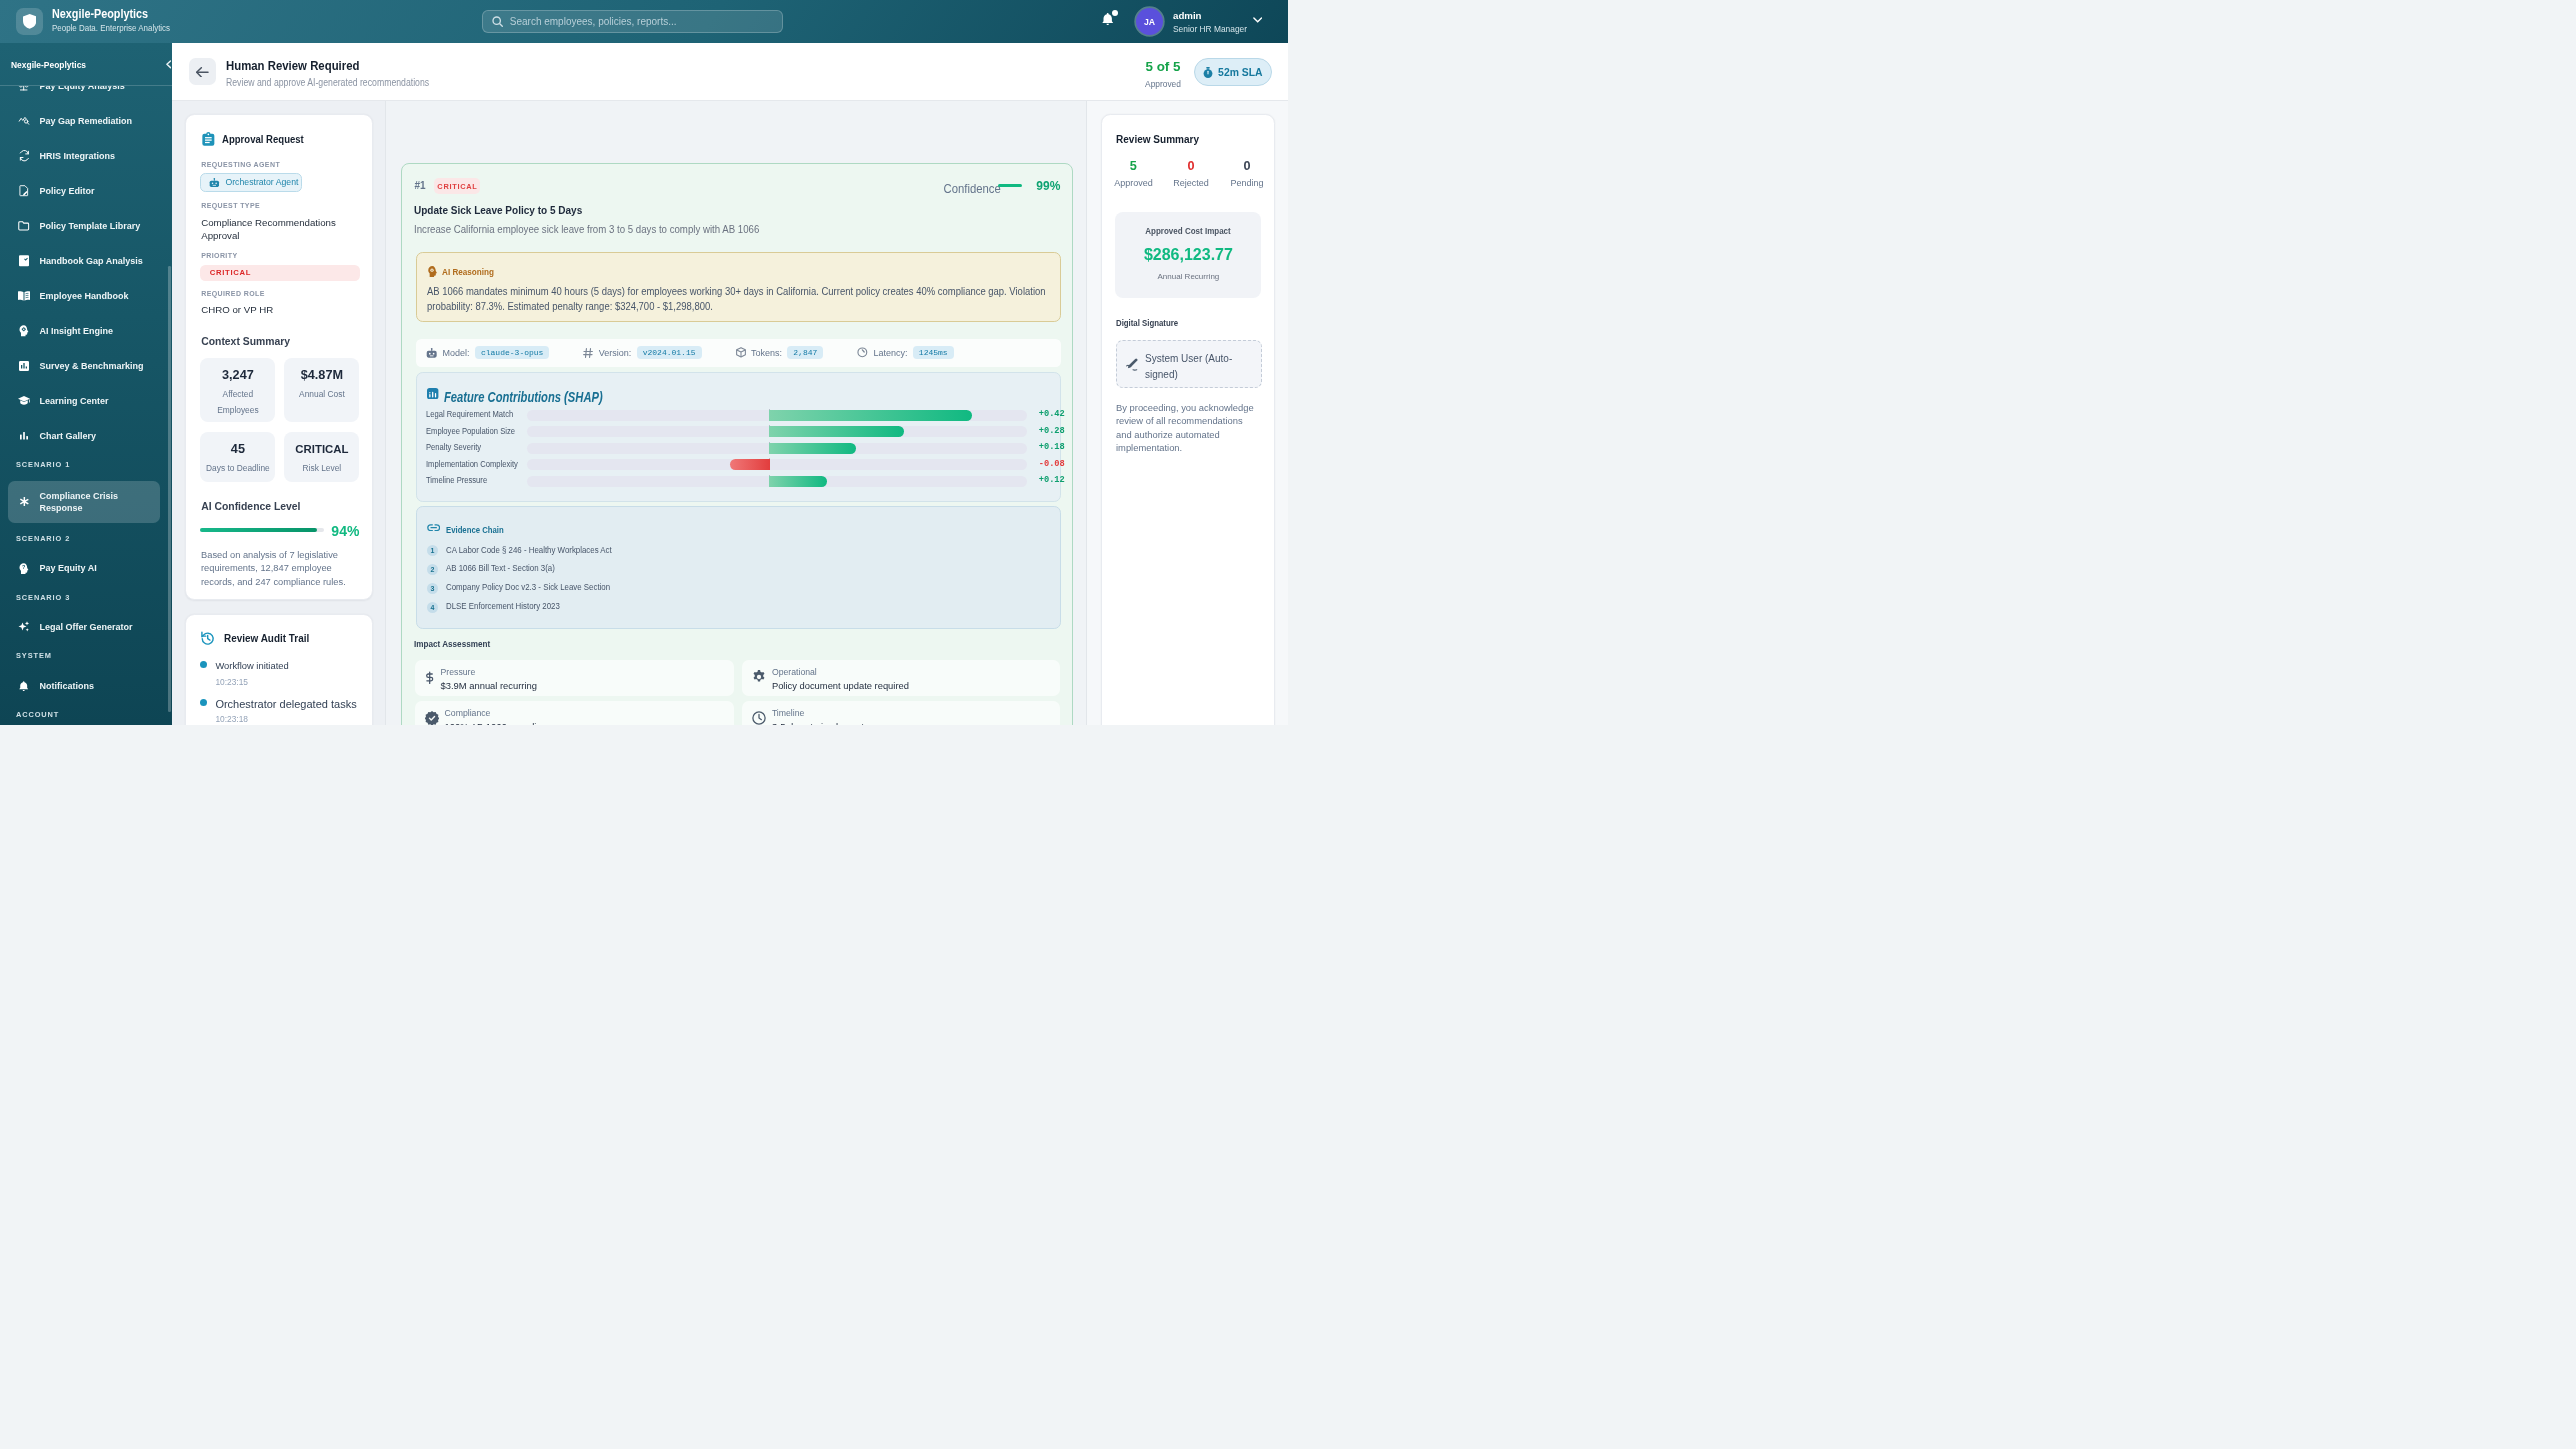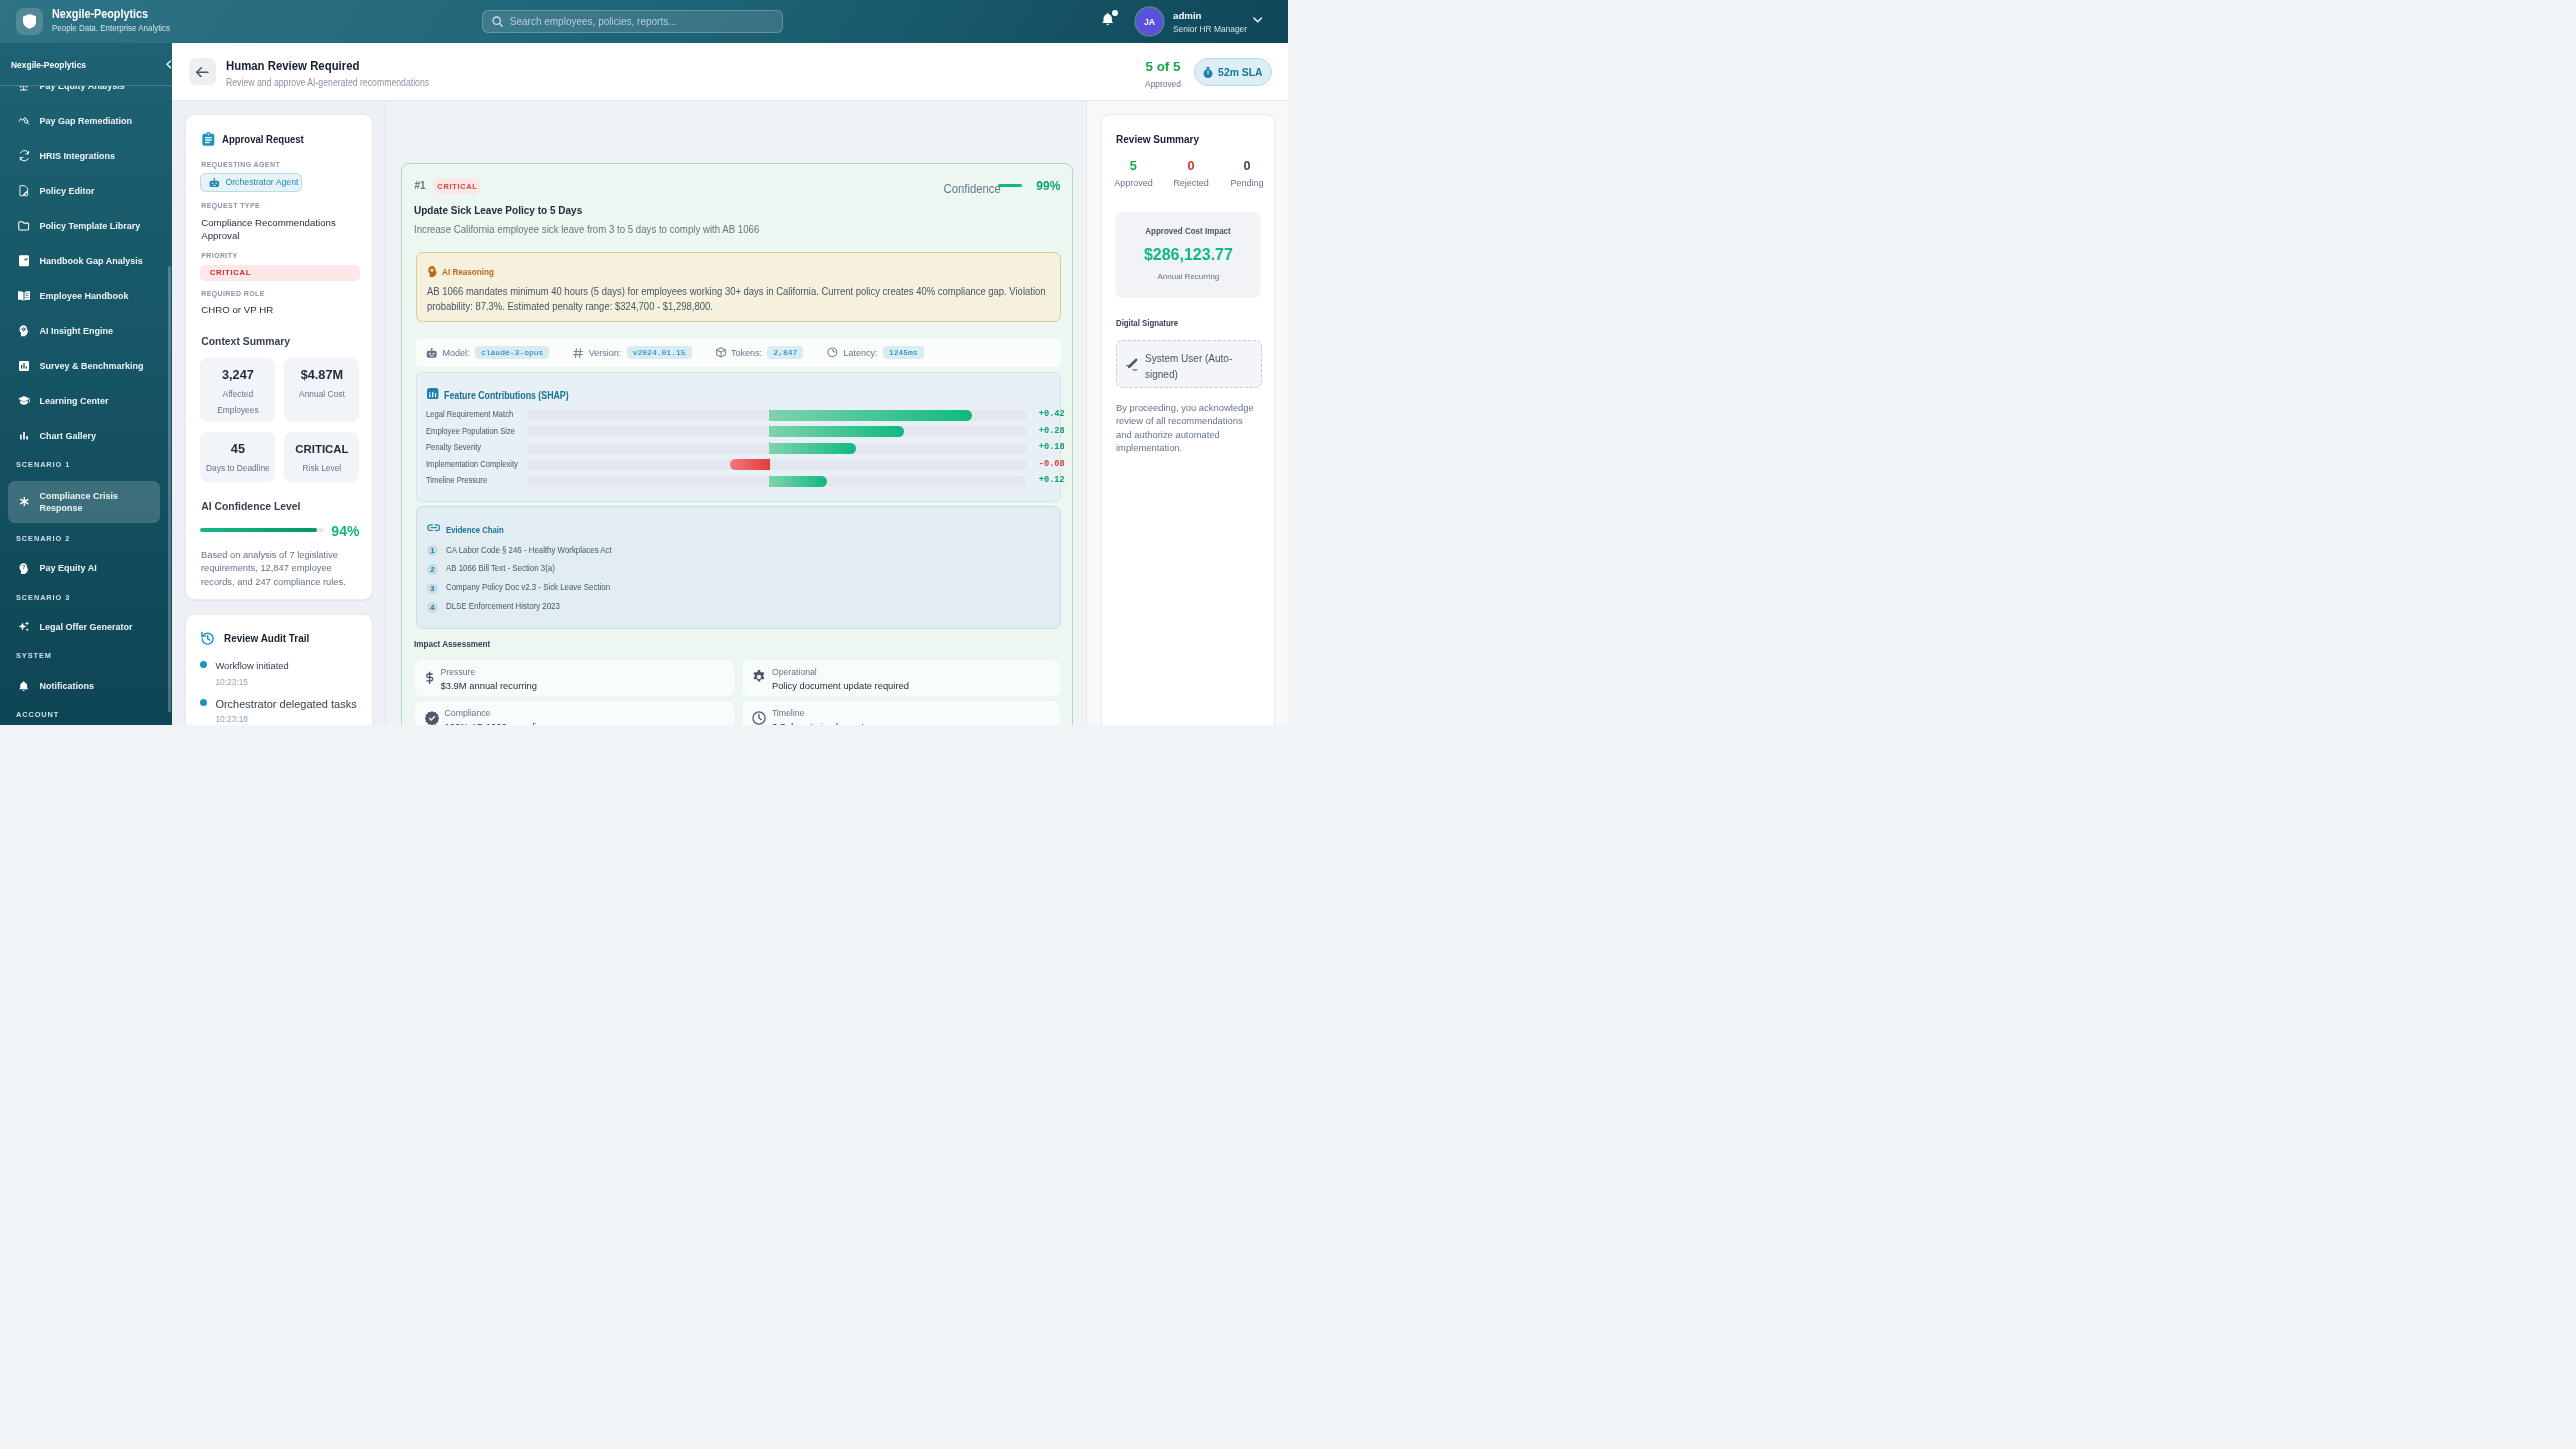--- a/index.html
+++ b/index.html
@@ -393,21 +393,21 @@
     <div class="ibox" style="left:13.4px;top:88px;width:645px;height:70px;background:#f5f1dc;border:0.7px solid #d9cb96;">
       <svg class="abs" style="left:10.7px;top:12.7px" width="10" height="11.4" viewBox="0 0 16 18" fill="#b06c1d">
           <path d="M8.5 0C4.9 0 2 2.9 2 6.5c0 2 .9 3.7 2.2 4.9L4.3 18h7l.1-2.5h1.1a1.6 1.6 0 0 0 1.6-1.6v-2.1l1.8-.7-1.8-3.1C13.9 3.3 11.5 0 8.5 0z"></path>
           <circle cx="8" cy="6.5" r="2.6" fill="#f5f1dc"></circle>
           <circle cx="8" cy="6.5" r="1.1" fill="#b06c1d"></circle>
         </svg>
       <div class="abs" style="left:25px;top:13.4px;font-size:9.7px;font-weight:700;color:#b06c1d;"><span style="display:inline-block;transform:scaleX(.84);transform-origin:0 50%;white-space:nowrap;">AI Reasoning</span></div>
       <div class="abs" style="left:10.7px;top:31px;font-size:10.7px;line-height:14.8px;color:#475569;transform:scaleX(.886);transform-origin:0 0;white-space:nowrap;">AB 1066 mandates minimum 40 hours (5 days) for employees working 30+ days in California. Current policy creates 40% compliance gap. Violation<br>probability: 87.3%. Estimated penalty range: $324,700 - $1,298,800.</div>
     </div>
 
-    <div class="ibox" style="left:13.4px;top:175px;width:645px;height:27.5px;background:rgba(255,255,255,0.78);border-radius:5.4px;display:flex;align-items:center;gap:24px;padding-left:10px;">
+    <div class="ibox" style="left:13.4px;top:175px;width:645px;height:27.5px;background:rgba(255,255,255,0.78);border-radius:5.4px;display:flex;align-items:center;gap:34px;padding-left:10px;">
       <div class="metaitem">
         <svg width="11.4" height="10" viewBox="0 0 16 14">
             <g fill="#64748b">
               <rect x="1" y="4" width="14" height="9.5" rx="2.5"></rect>
               <rect x="7.2" y="1" width="1.6" height="3"></rect>
               <circle cx="8" cy="1.2" r="1.2"></circle>
             </g>
             <circle cx="5.3" cy="8" r="1.2" fill="#fff"></circle>
             <circle cx="10.7" cy="8" r="1.2" fill="#fff"></circle>
             <path d="M5.5 11 h5" stroke="#fff" stroke-width="1.2"></path>
@@ -435,21 +435,21 @@
         Latency: <span class="chip">1245ms</span>
       </div>
     </div>
 
     <div class="ibox" style="left:13.4px;top:208px;width:645px;height:130px;background:#e7f0f4;border:0.7px solid #d2e3ea;">
       <svg class="abs" style="left:10.7px;top:14.8px" width="11.4" height="11.4" viewBox="0 0 18 18">
           <rect width="18" height="18" rx="4" fill="#1e7fae"></rect>
           <path d="M4.5 10.5 v3.5 M9 7 v7 M13.5 9 v5" stroke="#fff" stroke-width="2" stroke-linecap="round"></path>
           <circle cx="4.5" cy="7.5" r="1" fill="#fff"></circle>
         </svg>
-      <div class="abs" style="left:27.5px;top:16px;font-size:11px;font-weight:700;color:#186f92;"><span style="display:inline-block;transform:scaleX(.8);transform-origin:0 50%;white-space:nowrap;">Feature Contributions (SHAP)</span></div>
+      <div class="abs" style="left:27.5px;top:16px;font-size:14px;font-weight:700;color:#186f92;font-style:italic;"><span style="display:inline-block;transform:scaleX(.8);transform-origin:0 50%;white-space:nowrap;">Feature Contributions (SHAP)</span></div>
       <div class="shaplabel" style="left:9.4px;top:36px;">Legal Requirement Match</div>
       <div class="shaptrack" style="left:110px;top:37px;">
           <div style="position:absolute;left:242px;top:-0.7px;width:0.7px;height:12px;background:#b8bccb;"></div>
           <div style="position:absolute;left:242px;top:0;width:203px;height:10.7px;border-radius:0 5.4px 5.4px 0;background:linear-gradient(90deg,#7fd3ac,#10b981);"></div>
         </div>
       <div class="shapval" style="left:608px;top:36px;color:#0e9f6e;">+0.42</div>
       <div class="shaplabel" style="left:9.4px;top:53px;">Employee Population Size</div>
       <div class="shaptrack" style="left:110px;top:53px;">
           <div style="position:absolute;left:242px;top:-0.7px;width:0.7px;height:12px;background:#b8bccb;"></div>
           <div style="position:absolute;left:242px;top:0;width:135px;height:10.7px;border-radius:0 5.4px 5.4px 0;background:linear-gradient(90deg,#7fd3ac,#10b981);"></div>

